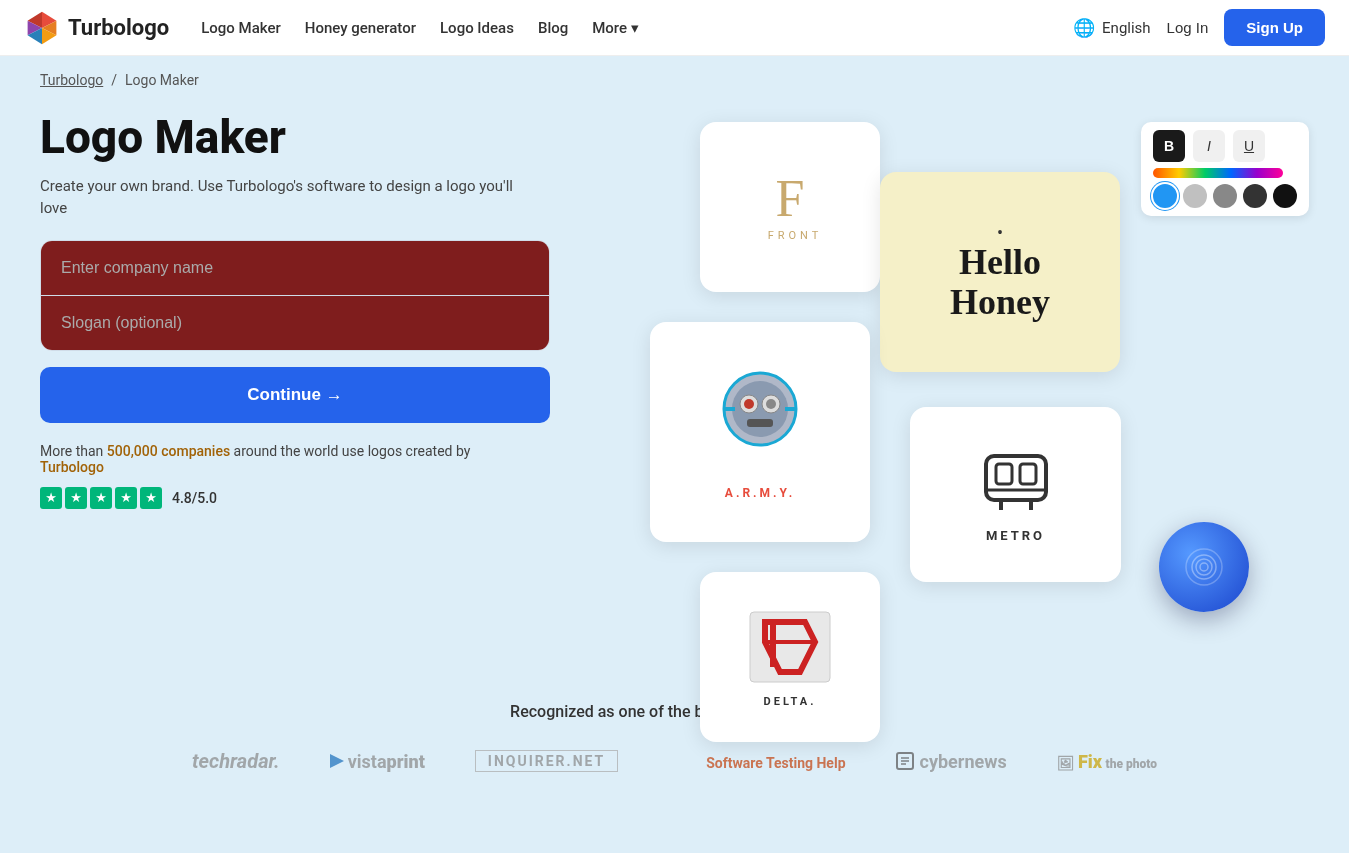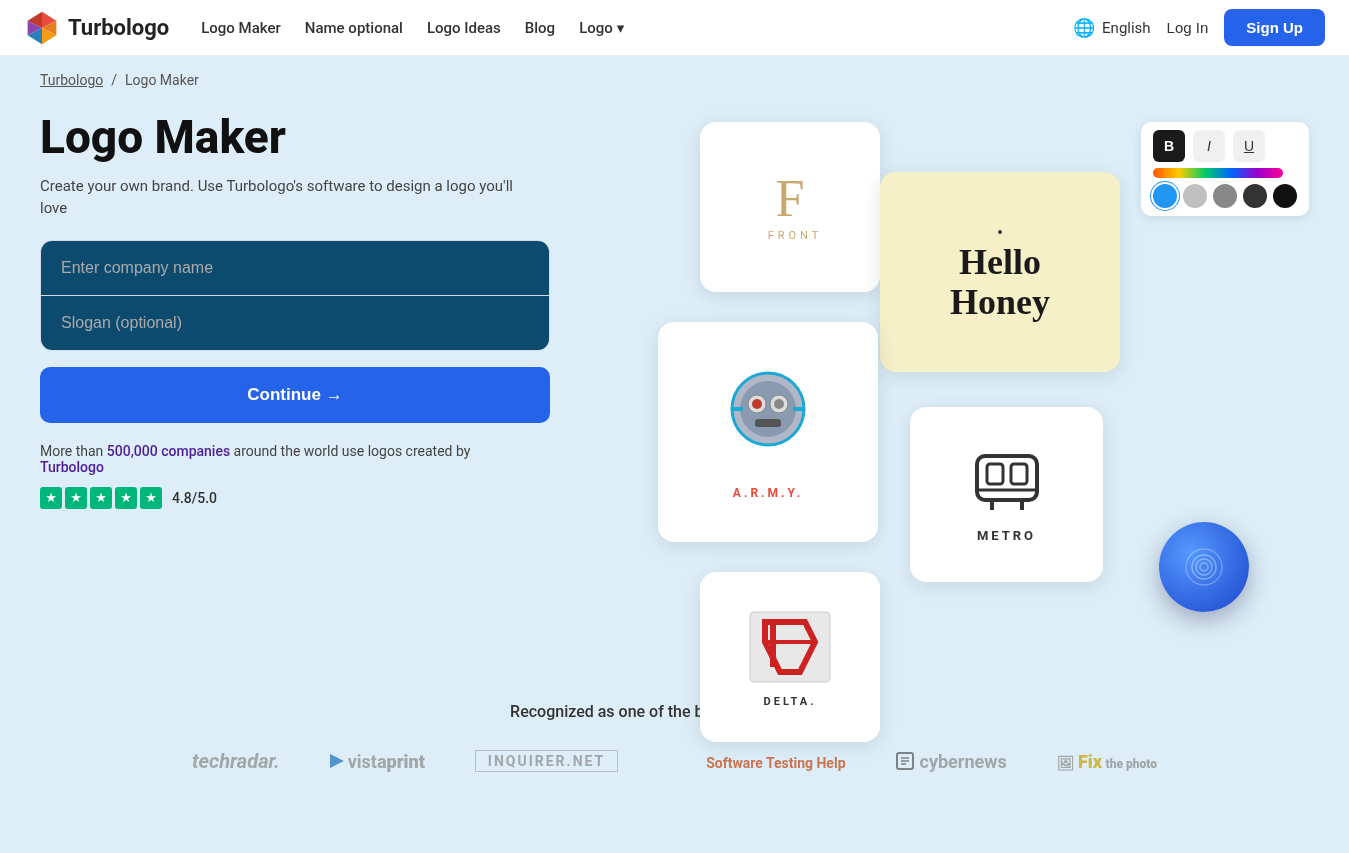--- a/index.html
+++ b/index.html
@@ -141,21 +141,21 @@
       width: 510px;
       margin-bottom: 16px;
     }
     .form-box input {
       width: 100%;
       padding: 18px 20px;
       border: none;
       outline: none;
       font-size: 16px;
       color: #999;
-      background: #0c4a6e;
+      background: #7f1d1d;
     }
     .form-box input:first-child {
       border-bottom: 1px solid #d0dce8;
     }
     .form-box input::placeholder { color: #aaa; }
 
     .continue-btn {
       background: #2563eb;
       color: #fff;
       border: none;
@@ -171,21 +171,21 @@
       gap: 10px;
       margin-bottom: 20px;
     }
 
     .trust-text {
       font-size: 14px;
       color: #444;
       margin-bottom: 12px;
       max-width: 480px;
     }
-    .trust-text a { color: #4c1d95; text-decoration: none; font-weight: 500; }
+    .trust-text a { color: #a16207; text-decoration: none; font-weight: 500; }
 
     .rating-row {
       display: flex;
       align-items: center;
       gap: 10px;
     }
     .stars {
       display: flex;
       gap: 3px;
     }
@@ -228,30 +228,30 @@
     .card-front {
       width: 180px;
       height: 170px;
       top: 10px;
       left: 60px;
     }
     .card-army {
       width: 220px;
       height: 220px;
       top: 210px;
-      left: 18px;
+      left: 10px;
     }
     .card-delta {
       width: 180px;
       height: 170px;
       top: 460px;
       left: 60px;
     }
     .card-metro {
-      width: 193px;
+      width: 211px;
       height: 175px;
       top: 295px;
       left: 270px;
     }
     .card-hello {
       width: 240px;
       height: 200px;
       top: 60px;
       left: 240px;
       background: #f5f0c8;
@@ -452,25 +452,25 @@
       <path d="M36 12 L36 28 L20 20 Z" fill="#e67e22"></path>
       <path d="M20 20 L36 28 L20 38 Z" fill="#f39c12"></path>
       <path d="M4 12 L20 2 L20 20 Z" fill="#c0392b"></path>
       <path d="M4 28 L4 12 L20 20 Z" fill="#8e44ad"></path>
       <path d="M20 38 L4 28 L20 20 Z" fill="#2980b9"></path>
     </svg>
     <span class="logo-text">Turbologo</span>
   </a>
   <nav>
     <a href="#">Logo Maker</a>
-    <a href="#">Name optional</a>
+    <a href="#">Honey generator</a>
     <a href="#">Logo Ideas</a>
     <a href="#">Blog</a>
     <div class="more-btn">
-      <span>Logo</span>
+      <span>More</span>
       <span>▾</span>
     </div>
   </nav>
   <div class="header-right">
     <div class="lang-btn">
       <span class="globe-icon">🌐</span>
       <span>English</span>
     </div>
     <button class="login-btn">Log In</button>
     <button class="signup-btn">Sign Up</button>

